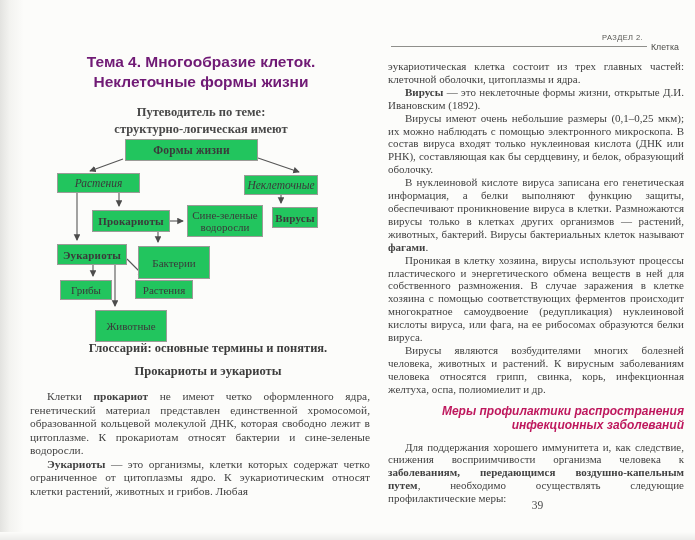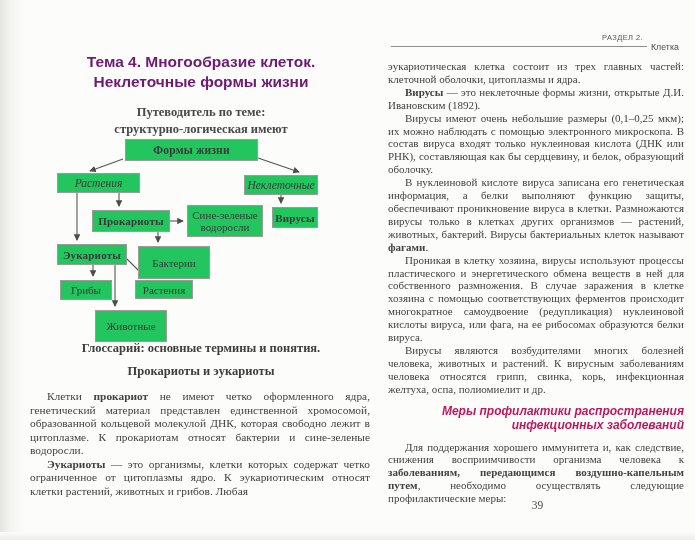--- a/index.html
+++ b/index.html
@@ -35,21 +35,21 @@
   .dbox {
     position:absolute; box-sizing:border-box;
     border:1px solid #9b9b97; background:#22c55e;
     display:flex; align-items:center; justify-content:center;
     text-align:center; font-size:11px; line-height:12px; color:#3a3a3a;
     padding:1px 2px;
   }
   .dbox.bold { font-weight:bold; letter-spacing:0.2px; }
   .dbox.italic { font-style:italic; font-size:11.5px; }
   .glossary-heading {
-    position:absolute; top:337px; left:0; width:100%;
+    position:absolute; top:337px; left:7px; width:100%;
     text-align:center; font-weight:bold; font-size:12.5px; line-height:23px; color:#3d3d3d;
   }
   .body-col-left {
     position:absolute; top:390px; left:4px; width:340px;
     font-size:11.4px; line-height:13.5px; text-align:justify; color:#424242;
   }
   .body-col-left p, .body-col-right p { margin:0; }
   .indent { text-indent:17px; }
   .b { font-weight:bold; }
   .page-number {

